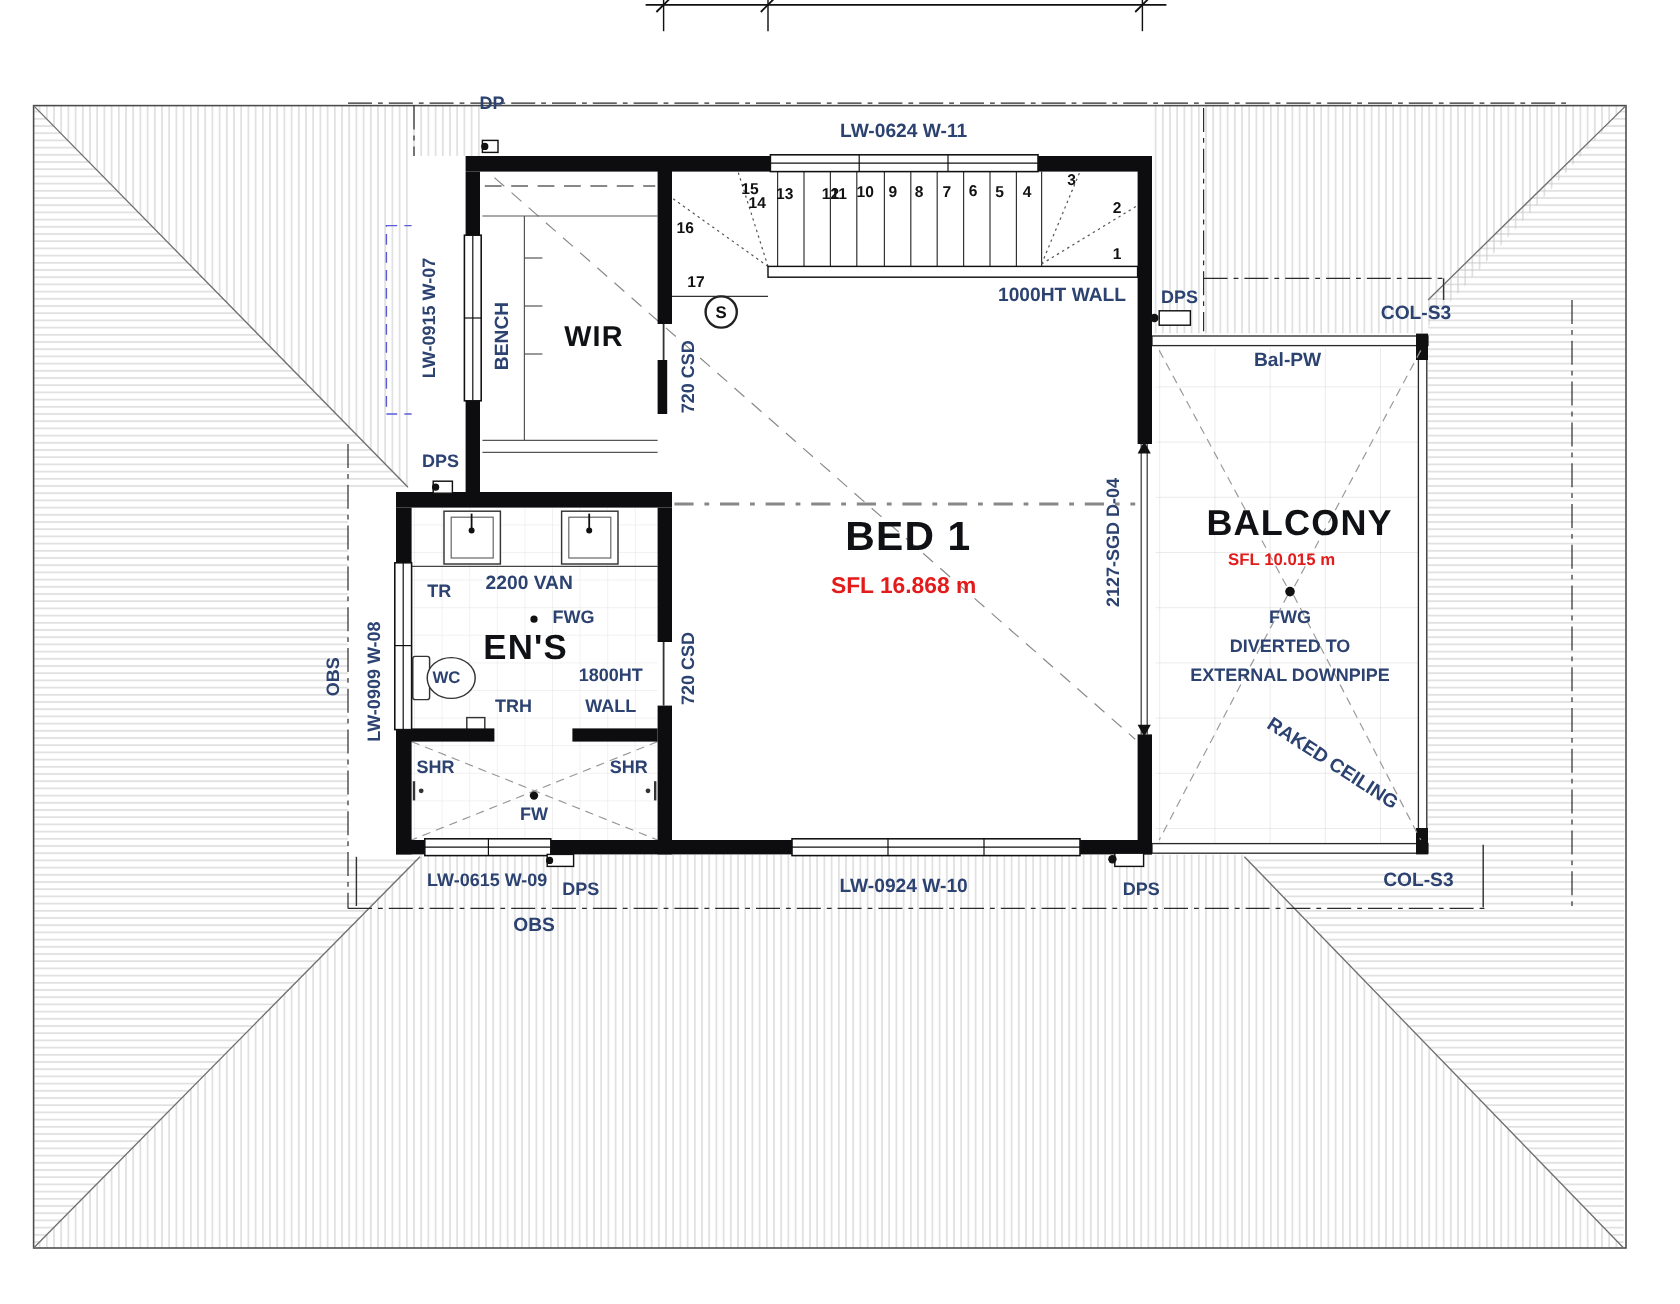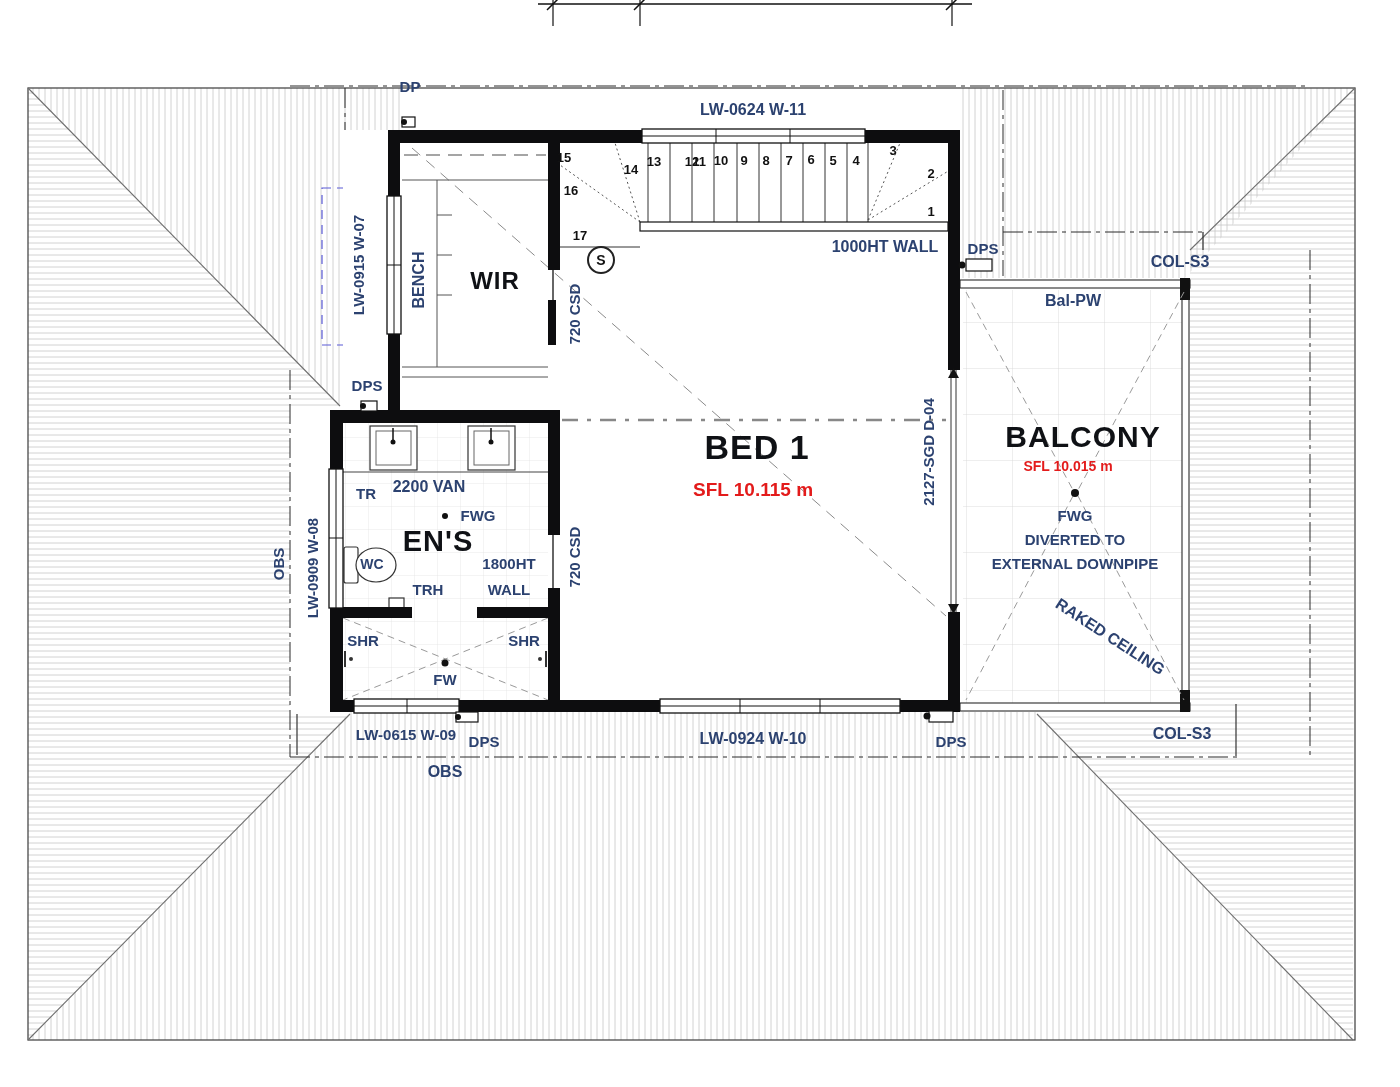--- a/index.html
+++ b/index.html
@@ -238,50 +238,50 @@
 <span class="lbl num" style="left:833px;top:160px">5</span>
 <span class="lbl num" style="left:811px;top:159px">6</span>
 <span class="lbl num" style="left:789px;top:160px">7</span>
 <span class="lbl num" style="left:766px;top:160px">8</span>
 <span class="lbl num" style="left:744px;top:160px">9</span>
 <span class="lbl num" style="left:721px;top:160px">10</span>
 <span class="lbl num" style="left:699px;top:161px">11</span>
 <span class="lbl num" style="left:692px;top:161px">12</span>
 <span class="lbl num" style="left:654px;top:161px">13</span>
 <span class="lbl num" style="left:631px;top:169px">14</span>
-<span class="lbl num" style="left:564px;top:157px">15</span>
+<span class="lbl num" style="left:625px;top:157px">15</span>
 <span class="lbl num" style="left:571px;top:190px">16</span>
 <span class="lbl num" style="left:580px;top:235px">17</span>
 
 <span class="lbl code16" style="left:885px;top:247px">1000HT WALL</span>
 <span class="lbl code" style="left:983px;top:248px">DPS</span>
 <span class="lbl code16" style="left:1180px;top:262px">COL-S3</span>
 <span class="lbl code16" style="left:1073px;top:301px">Bal-PW</span>
 
 <span class="lbl code rot" style="left:358px;top:265px">LW-0915 W-07</span>
 <span class="lbl code16 rot" style="left:419px;top:280px">BENCH</span>
 <span class="lbl room" style="left:495px;top:281px;font-size:24px">WIR</span>
 <span class="lbl code rot" style="left:574px;top:314px">720 CSD</span>
 <span class="smoke" style="left:601px;top:260px">S</span>
 <span class="lbl code" style="left:367px;top:385px">DPS</span>
 
 <span class="lbl room" style="left:757px;top:447px;font-size:34px">BED 1</span>
-<span class="lbl sfl" style="left:753px;top:489px;font-size:19px">SFL 10.115 m</span>
+<span class="lbl sfl" style="left:753px;top:489px;font-size:19px">SFL 16.868 m</span>
 <span class="lbl code rot" style="left:928px;top:452px">2127-SGD D-04</span>
 
 <span class="lbl room" style="left:1083px;top:437px;font-size:30px">BALCONY</span>
 <span class="lbl sfl" style="left:1068px;top:466px;font-size:14px">SFL 10.015 m</span>
 <span class="lbl code" style="left:1075px;top:515px">FWG</span>
 <span class="lbl code" style="left:1075px;top:539px">DIVERTED TO</span>
 <span class="lbl code" style="left:1075px;top:563px">EXTERNAL DOWNPIPE</span>
 <span class="lbl code16 rot33" style="left:1110px;top:637px">RAKED CEILING</span>
 <span class="lbl code16" style="left:1182px;top:734px">COL-S3</span>
 
 <span class="lbl code" style="left:366px;top:493px">TR</span>
-<span class="lbl code16" style="left:429px;top:487px">2200 VAN</span>
+<span class="lbl code16" style="left:441px;top:487px">2200 VAN</span>
 <span class="lbl code" style="left:478px;top:515px">FWG</span>
 <span class="lbl room" style="left:438px;top:541px;font-size:29px">EN'S</span>
 <span class="lbl code" style="left:509px;top:563px">1800HT</span>
 <span class="lbl code" style="left:509px;top:589px">WALL</span>
 <span class="lbl code" style="left:372px;top:564px;font-size:14px">WC</span>
 <span class="lbl code" style="left:428px;top:589px">TRH</span>
 <span class="lbl code" style="left:363px;top:640px">SHR</span>
 <span class="lbl code" style="left:524px;top:640px">SHR</span>
 <span class="lbl code" style="left:445px;top:679px">FW</span>
 <span class="lbl code rot" style="left:574px;top:557px">720 CSD</span>

